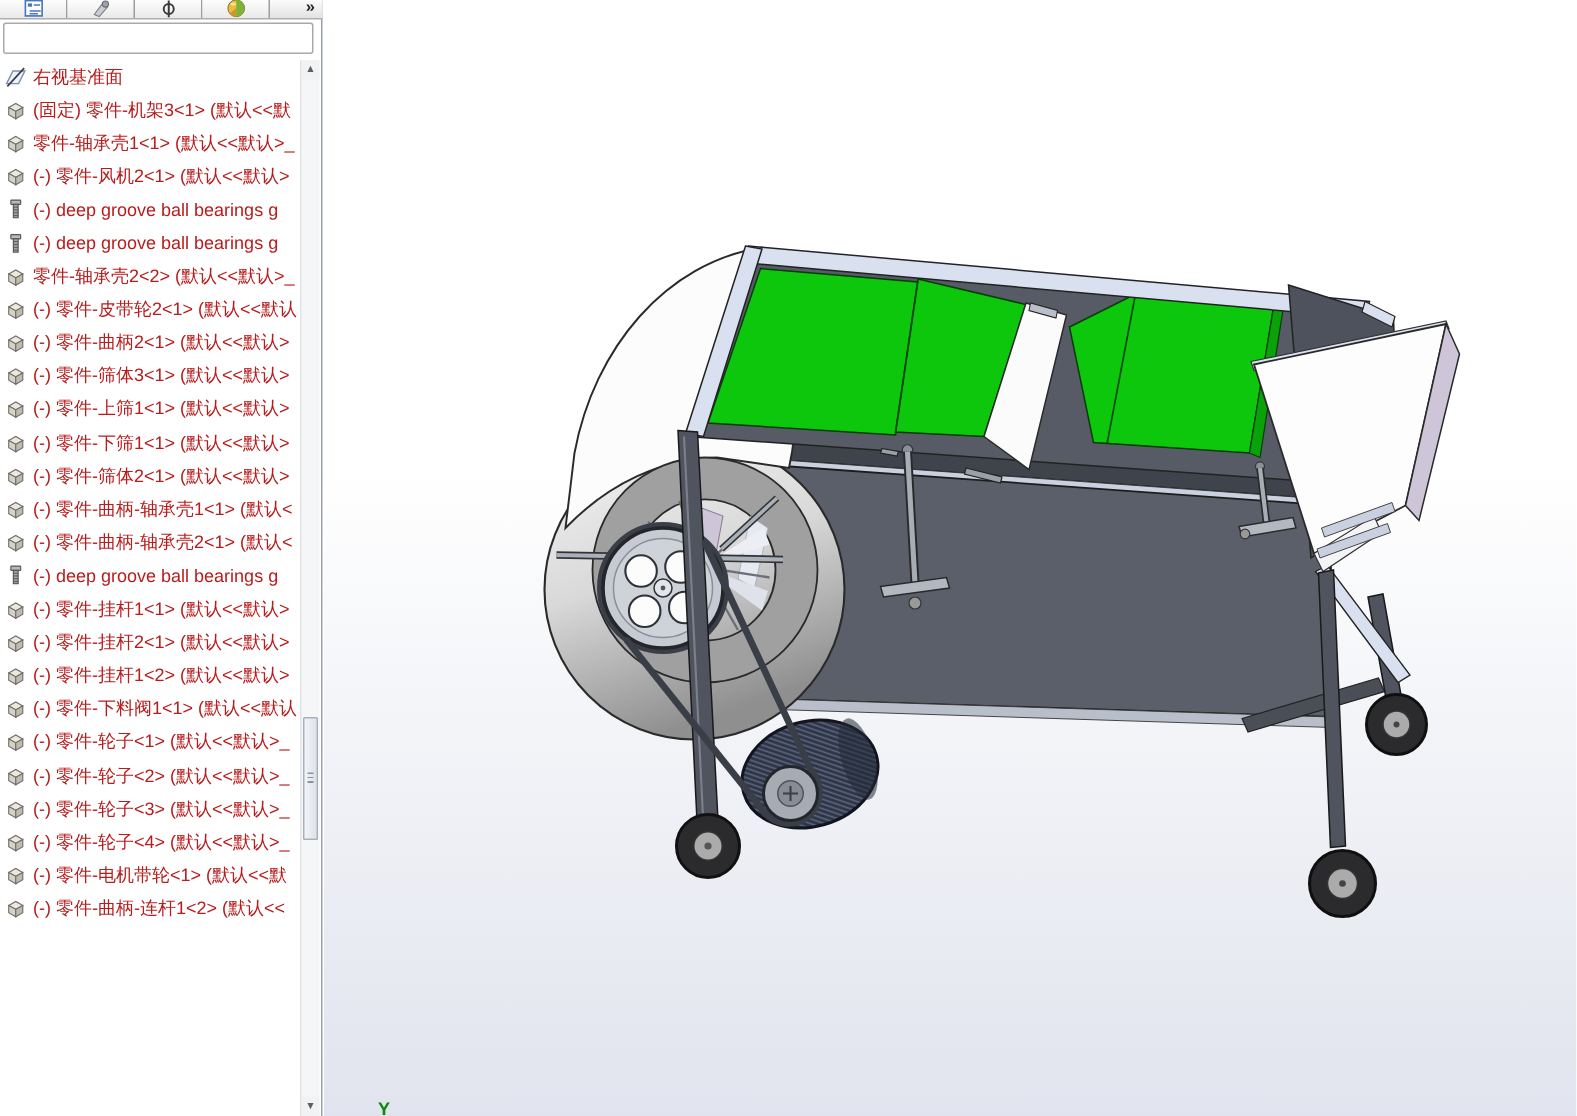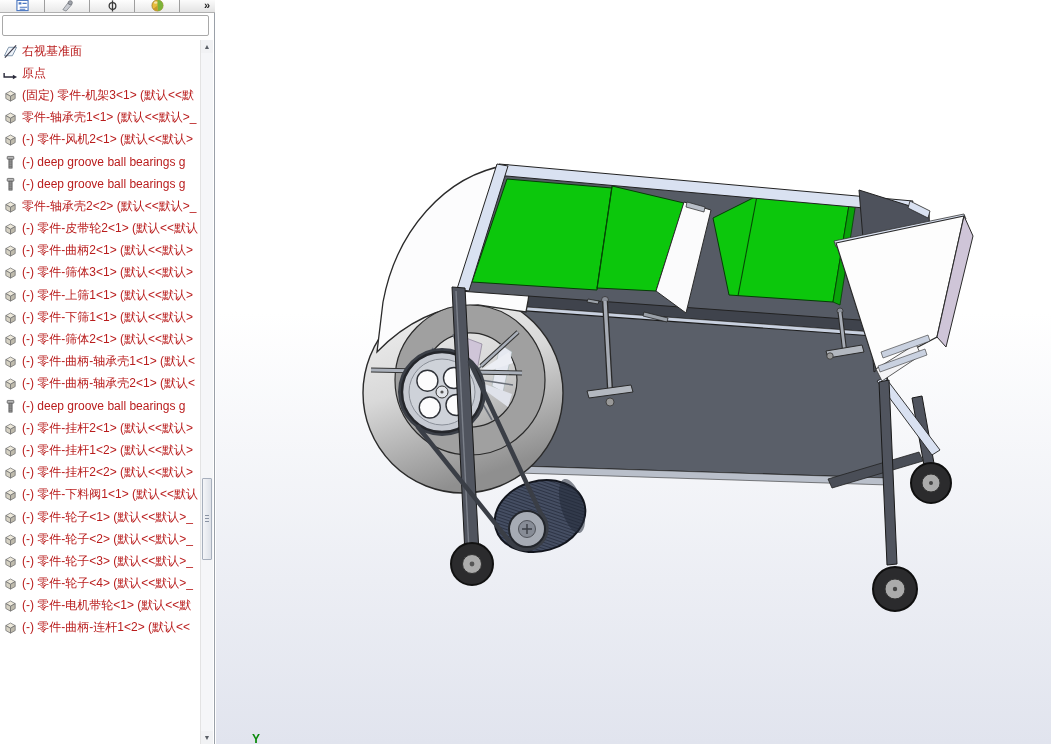--- a/index.html
+++ b/index.html
@@ -118,26 +118,20 @@
     <div id="headerbox"></div>
     <div id="tree-list">
         <div class="trow">
           <svg class="ticon" viewBox="0 0 16 16">
             <use href="#sym-plane"></use>
           </svg>
           <span class="tlabel">右视基准面</span>
         </div>
         <div class="trow">
           <svg class="ticon" viewBox="0 0 16 16">
-            <use href="#sym-origin"></use>
-          </svg>
-          <span class="tlabel">原点</span>
-        </div>
-        <div class="trow">
-          <svg class="ticon" viewBox="0 0 16 16">
             <use href="#sym-part"></use>
           </svg>
           <span class="tlabel">(固定) 零件-机架3&lt;1&gt; (默认&lt;&lt;默</span>
         </div>
         <div class="trow">
           <svg class="ticon" viewBox="0 0 16 16">
             <use href="#sym-part"></use>
           </svg>
           <span class="tlabel">零件-轴承壳1&lt;1&gt; (默认&lt;&lt;默认&gt;_</span>
         </div>
@@ -216,33 +210,33 @@
         <div class="trow">
           <svg class="ticon" viewBox="0 0 16 16">
             <use href="#sym-bearing"></use>
           </svg>
           <span class="tlabel">(-) deep groove ball bearings g</span>
         </div>
         <div class="trow">
           <svg class="ticon" viewBox="0 0 16 16">
             <use href="#sym-part"></use>
           </svg>
+          <span class="tlabel">(-) 零件-挂杆1&lt;1&gt; (默认&lt;&lt;默认&gt;</span>
+        </div>
+        <div class="trow">
+          <svg class="ticon" viewBox="0 0 16 16">
+            <use href="#sym-part"></use>
+          </svg>
           <span class="tlabel">(-) 零件-挂杆2&lt;1&gt; (默认&lt;&lt;默认&gt;</span>
         </div>
         <div class="trow">
           <svg class="ticon" viewBox="0 0 16 16">
             <use href="#sym-part"></use>
           </svg>
           <span class="tlabel">(-) 零件-挂杆1&lt;2&gt; (默认&lt;&lt;默认&gt;</span>
-        </div>
-        <div class="trow">
-          <svg class="ticon" viewBox="0 0 16 16">
-            <use href="#sym-part"></use>
-          </svg>
-          <span class="tlabel">(-) 零件-挂杆2&lt;2&gt; (默认&lt;&lt;默认&gt;</span>
         </div>
         <div class="trow">
           <svg class="ticon" viewBox="0 0 16 16">
             <use href="#sym-part"></use>
           </svg>
           <span class="tlabel">(-) 零件-下料阀1&lt;1&gt; (默认&lt;&lt;默认</span>
         </div>
         <div class="trow">
           <svg class="ticon" viewBox="0 0 16 16">
             <use href="#sym-part"></use>

